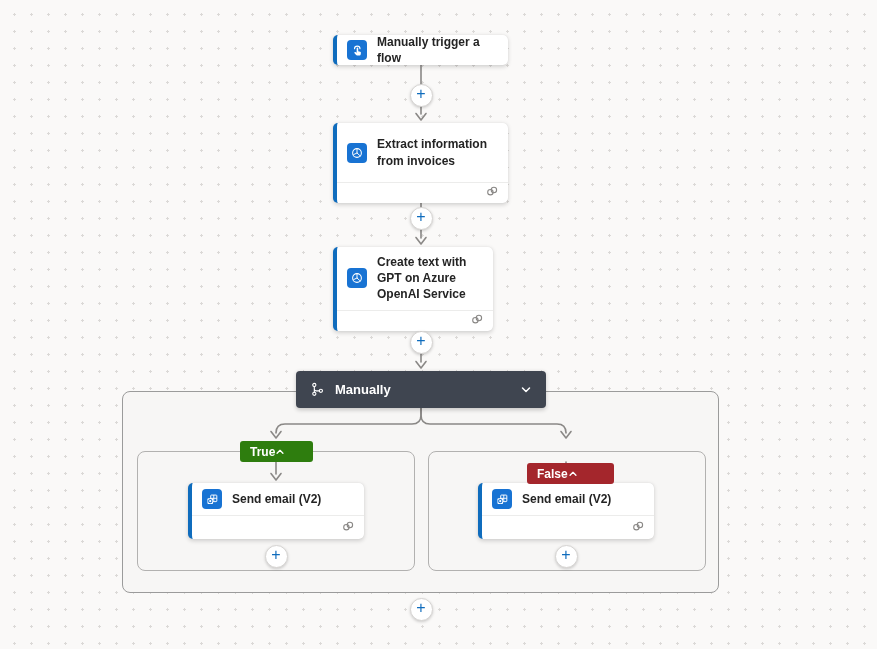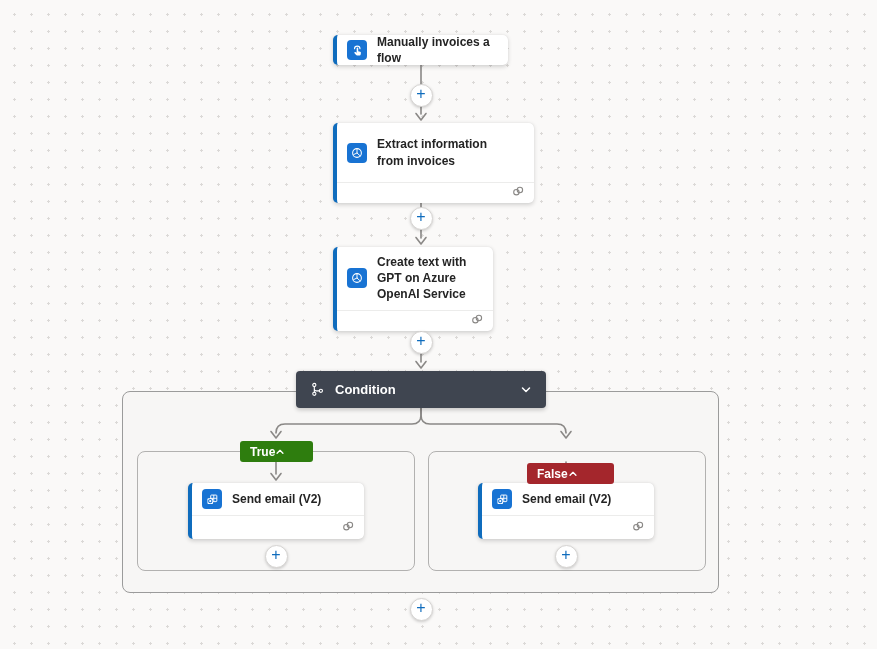--- a/index.html
+++ b/index.html
@@ -94,29 +94,29 @@
   </svg>
 
   <div class="card" style="left:333px;top:35px;width:175px;box-sizing:border-box;">
     <div class="card-row" style="height:30px;">
       <span class="icon-sq" style="background-color: rgb(24, 115, 211);">
         <svg width="14" height="14" viewBox="0 0 16 16">
           <path d="M5.2 6.6 a3.1 3.1 0 0 1 6.2 0" stroke="#fff" stroke-width="1.3" fill="none" stroke-linecap="round"></path>
           <path d="M7.6 5.9 c0-.5.4-.9.9-.9s.9.4.9.9v3.4l2.3.7c.5.2.9.7.8 1.2l-.3 2c-.1.6-.6 1-1.2 1H8.1c-.4 0-.8-.2-1.1-.5L5.2 11.6c-.3-.3-.3-.9.1-1.2.3-.2.7-.3 1-.1l1.3.7z" fill="#fff"></path>
         </svg>
       </span>
-      <span class="card-title">Manually invoices a flow</span>
+      <span class="card-title">Manually trigger a flow</span>
     </div>
   </div>
 
   <div class="plus-btn" style="left:409.5px;top:83.5px;">
     <span>+</span>
   </div>
 
-  <div class="card" style="left:333px;top:123px;width:201px;box-sizing:border-box;">
+  <div class="card" style="left:333px;top:123px;width:175px;box-sizing:border-box;">
     <div class="card-row" style="min-height:45px;padding:7px 10px;">
       <span class="icon-sq" style="background-color: rgb(24, 115, 211);">
         <svg width="14" height="14" viewBox="0 0 16 16">
           <circle cx="8" cy="8" r="5" stroke="#fff" stroke-width="1.2" fill="none"></circle>
           <path d="M8 3 V8 L11.5 11.2 M8 8 L4.2 9.8" stroke="#fff" stroke-width="1.1" fill="none" stroke-linecap="round"></path>
         </svg>
       </span>
       <span class="card-title" style="max-width:128px;">Extract information from invoices</span>
     </div>
     <div class="card-footer" style="height:20px;">
@@ -159,21 +159,21 @@
 
   <div class="cond-header" style="background-color: rgb(63, 69, 80);">
     <span style="display:flex;">
       <svg width="15" height="15" viewBox="0 0 16 16">
         <circle cx="4.6" cy="3.2" r="1.7" stroke="#fff" stroke-width="1.2" fill="none"></circle>
         <circle cx="4.6" cy="12.6" r="1.7" stroke="#fff" stroke-width="1.2" fill="none"></circle>
         <circle cx="11.6" cy="9.4" r="1.7" stroke="#fff" stroke-width="1.2" fill="none"></circle>
         <path d="M4.6 4.9 V10.9 M4.6 7.2 Q4.6 9.4 6.8 9.4 H9.9" stroke="#fff" stroke-width="1.2" fill="none" stroke-linecap="round"></path>
       </svg>
     </span>
-    <span class="cond-title">Condition</span>
+    <span class="cond-title">Manually</span>
     <span style="display:flex;">
       <svg width="12" height="12" viewBox="0 0 12 12">
         <path d="M2.5 4 L6 7.5 L9.5 4" stroke="#fff" stroke-width="1.5" fill="none" stroke-linecap="round" stroke-linejoin="round"></path>
       </svg>
     </span>
   </div>
 
   <div class="badge" style="left: 240px; top: 441px; width: 73px; background-color: rgb(46, 125, 14);">
     <span class="badge-label">True</span>
     <span style="display:flex;">

